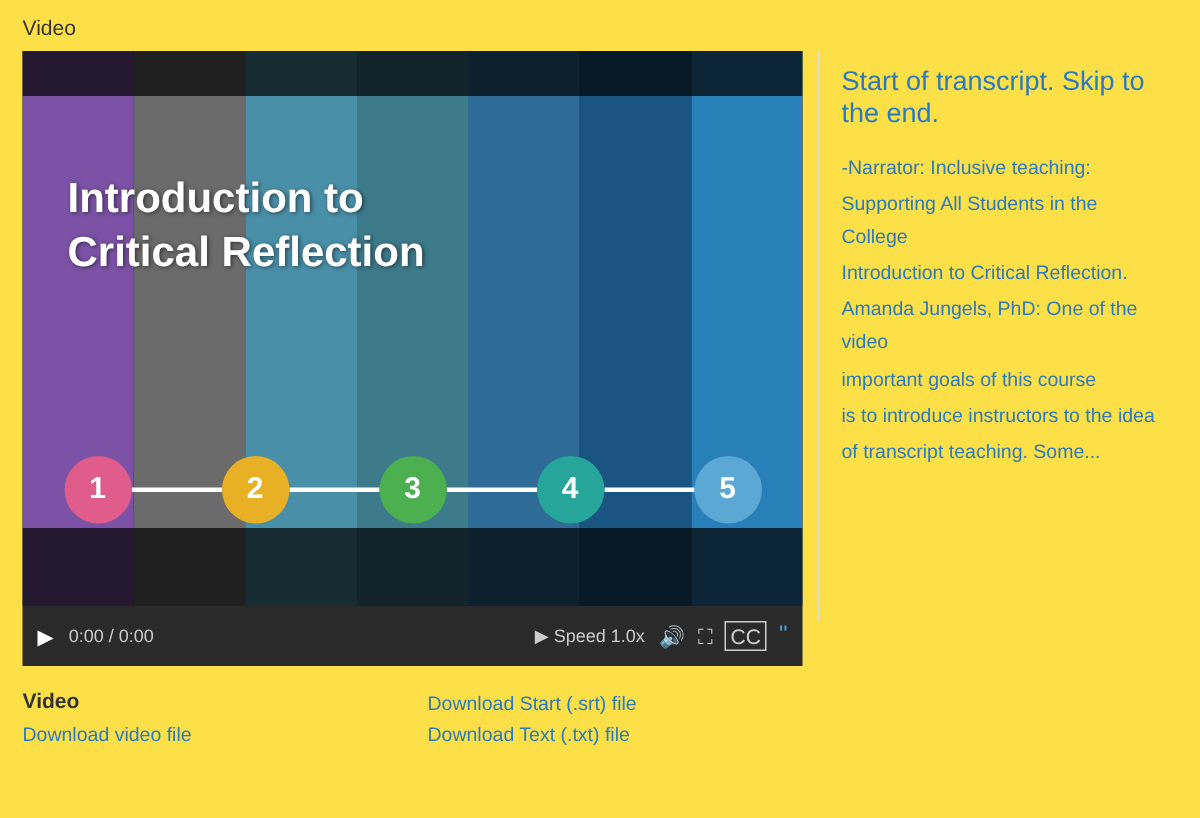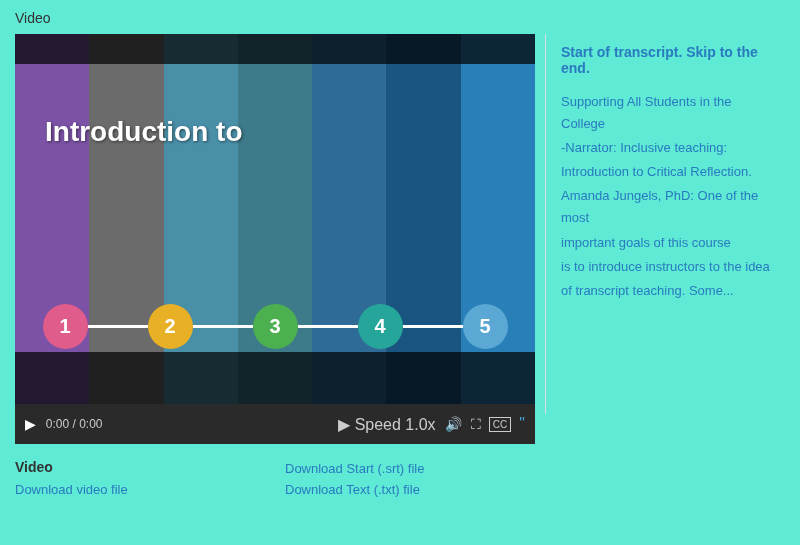--- a/index.html
+++ b/index.html
@@ -7,21 +7,21 @@
       font-family: Arial, sans-serif;
       background: #fff;
       width: 800px;
       height: 545px;
       overflow: hidden;
     }
 
     .page-container {
       width: 800px;
       height: 545px;
-      background: #5eead4;
+      background: #fde047;
       padding: 10px 15px;
     }
 
     .page-title {
       font-size: 14px;
       color: #333;
       margin-bottom: 8px;
       font-weight: normal;
     }
 
@@ -124,21 +124,21 @@
 
     .ctrl-time {
       color: #ccc;
       font-size: 12px;
       white-space: nowrap;
       text-align: center;
     }
 
     .ctrl-speed {
       color: #ccc;
-      font-size: 16px;
+      font-size: 12px;
       white-space: nowrap;
       margin-left: auto;
     }
 
     .ctrl-icons {
       display: flex;
       gap: 8px;
       align-items: center;
     }
 
@@ -185,26 +185,25 @@
       flex: 1;
       border-left: 1px solid #ddd;
       padding: 10px 15px;
       overflow-y: scroll;
       height: 380px;
       position: relative;
     }
 
     .transcript-start-link {
       color: #2a7abf;
-      font-size: 14px;
+      font-size: 18px;
       text-decoration: none;
       cursor: pointer;
       display: block;
       margin-bottom: 15px;
-      font-weight: bold;
     }
 
     .transcript-text {
       font-size: 13px;
       color: #2a7abf;
       line-height: 1.7;
     }
 
     .transcript-text p {
       margin-bottom: 2px;
@@ -242,20 +241,21 @@
             <div class="bar" style="background: rgb(46, 107, 150);"></div>
             <div class="bar" style="background: rgb(26, 84, 128);"></div>
             <div class="bar" style="background: rgb(41, 128, 185);"></div>
           </div>
 
         <div style="position:absolute;top:0;left:0;right:0;height:30px;background:rgba(0,0,0,0.7);z-index:1;"></div>
         <div style="position:absolute;bottom:0;left:0;right:0;height:52px;background:rgba(0,0,0,0.7);z-index:1;"></div>
 
         <div class="video-title-overlay">
           <div>Introduction to</div>
+          <div>Critical Reflection</div>
         </div>
 
         <div class="bubbles-row" id="bubbles-container">
             <div class="bubble" style="background: rgb(224, 92, 138);">1</div>
             <div class="bubble-line"></div>
             <div class="bubble" style="background: rgb(232, 176, 36);">2</div>
             <div class="bubble-line"></div>
             <div class="bubble" style="background: rgb(76, 175, 80);">3</div>
             <div class="bubble-line"></div>
             <div class="bubble" style="background: rgb(38, 166, 154);">4</div>
@@ -266,44 +266,44 @@
 
       <div class="video-controls">
         <span class="ctrl-play">▶</span>
         <span class="ctrl-time">0:00 / 0:00</span>
         <span class="ctrl-speed">
           <span>▶ Speed</span>&nbsp;<span>1.0x</span>
         </span>
         <div class="ctrl-icons">
           <span class="ctrl-icon">🔊</span>
           <span class="ctrl-icon">⛶</span>
-          <span class="ctrl-icon" style="font-size:10px;border:1px solid #ccc;padding:1px 3px;text-align:right;">CC</span>
+          <span class="ctrl-icon" style="font-size:14px;border:1px solid #ccc;padding:1px 3px;text-align:right;">CC</span>
           <span class="ctrl-icon" style="font-size:16px;color:#4a9fd4;">"</span>
         </div>
       </div>
 
       <div class="bottom-links">
         <div class="video-links">
           <div class="section-label">Video</div>
           <a class="link-item" href="#">Download video file</a>
         </div>
         <div class="transcripts-links">
           <a class="link-item" href="#">Download Start (.srt) file</a>
           <a class="link-item" href="#">Download Text (.txt) file</a>
         </div>
       </div>
     </div>
 
     <div class="transcript-panel">
       <a class="transcript-start-link" href="#">Start of transcript. Skip to the end.</a>
       <div class="transcript-text" id="transcript-lines-container">
+          <p>-Narrator: Inclusive teaching:</p>
           <p>Supporting All Students in the College</p>
-          <p>-Narrator: Inclusive teaching:</p>
           <p>Introduction to Critical Reflection.</p>
-          <p>Amanda Jungels, PhD: One of the most</p>
+          <p>Amanda Jungels, PhD: One of the video</p>
           <p>important goals of this course</p>
           <p>is to introduce instructors to the idea</p>
           <p>of transcript teaching. Some...</p>
         </div>
     </div>
 
   </div>
 </div>
 
 </body></html>

